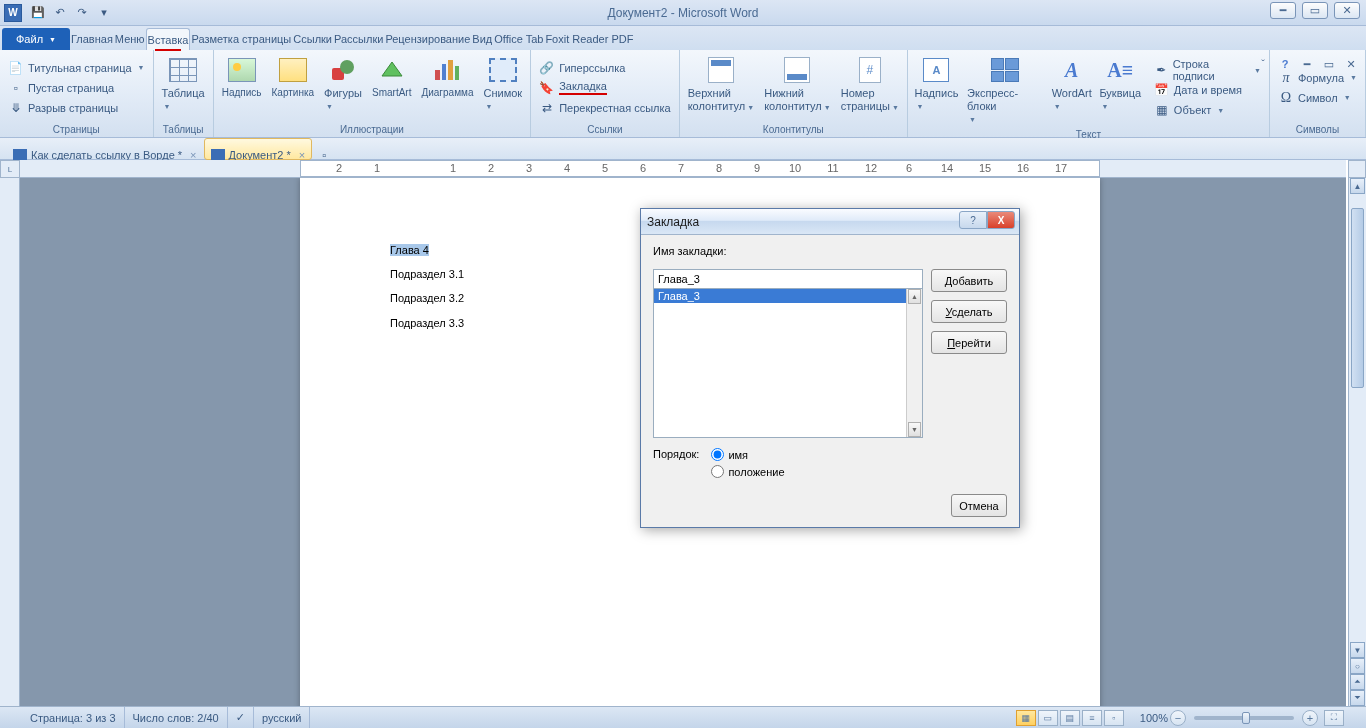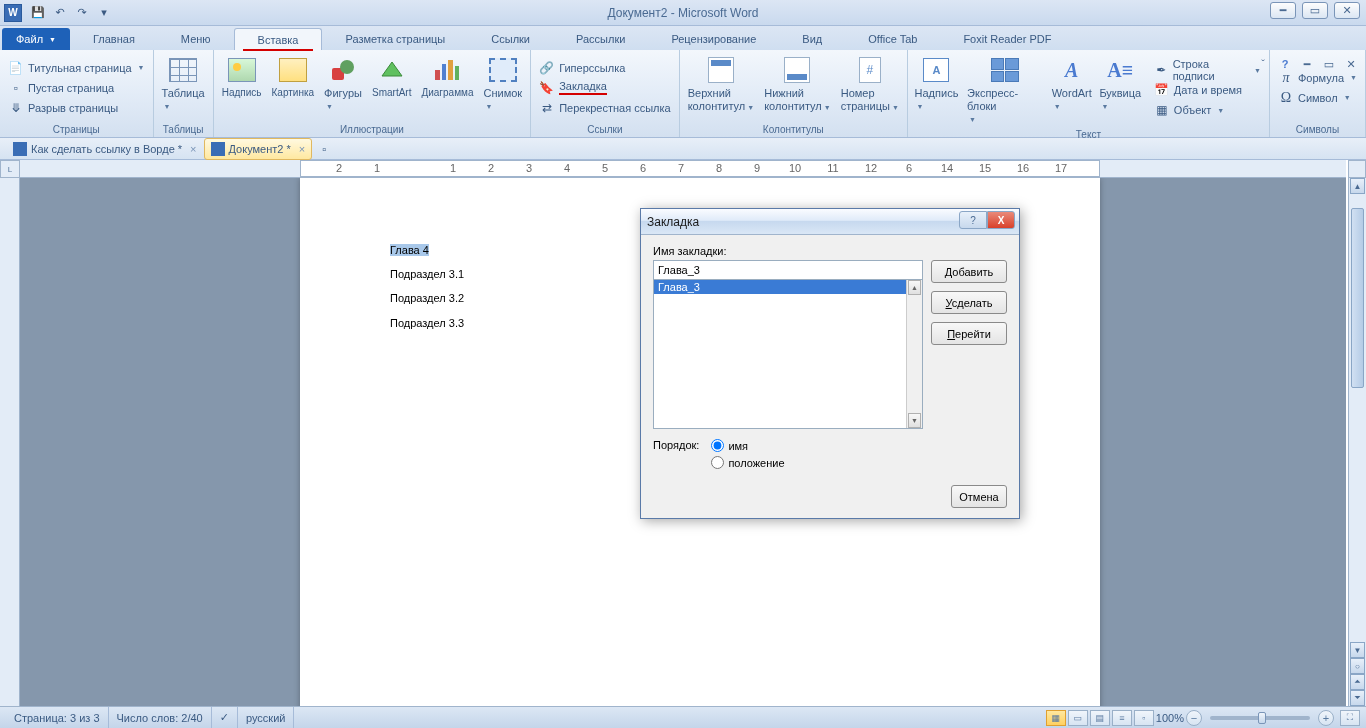--- a/index.html
+++ b/index.html
@@ -10,38 +10,38 @@
 .qat{display:flex;gap:2px;margin-left:2px}
 .qat-btn{width:20px;height:20px;display:flex;align-items:center;justify-content:center;color:#3b5a82}
 .titlebar .title{position:absolute;left:50%;transform:translateX(-50%);color:#4a6a92;font-size:12px}
 .winbtns{position:absolute;right:6px;top:2px;display:flex;gap:6px}
 .winbtn{width:26px;height:17px;border:1px solid #7a95b8;border-radius:3px;background:linear-gradient(#fdfdfd,#dbe6f3);display:flex;align-items:center;justify-content:center;color:#4a6a92;font-size:11px}
 .winbtns-sub{position:absolute;right:6px;top:26px;display:flex;gap:4px;align-items:center;height:24px}
 .winbtns-sub div{width:18px;height:16px;display:flex;align-items:center;justify-content:center;color:#4a6a92}
 
 .ribbon-tabs{height:24px;background:linear-gradient(#dce6f4,#cfdef0);display:flex;align-items:flex-end;padding-left:2px;position:relative}
 .file-tab{background:#1e61b8;color:#fff;padding:4px 14px;height:22px;border-radius:3px 3px 0 0;display:flex;align-items:center;gap:4px}
-.rtab{padding:4px 23px;color:#3a5a82;cursor:default;height:22px;display:flex;align-items:center}
+.rtab{padding:4px 1px;color:#3a5a82;cursor:default;height:22px;display:flex;align-items:center}
 .rtab.active{background:#f2f6fb;border:1px solid #a6bbd8;border-bottom:none;border-radius:3px 3px 0 0;color:#3a5a82}
 .rtab-under{position:absolute;height:2px;background:#d40000;bottom:-1px}
 
 .ribbon{height:88px;background:linear-gradient(#f3f7fc,#e3ecf7,#d3e0f0);border-bottom:1px solid #a6bbd8;display:flex}
 .rgroup{border-right:1px solid #b8cce0;display:flex;flex-direction:column;justify-content:space-between;padding:2px 4px 0}
 .rgroup-body{display:flex;gap:2px;flex:1}
 .rgroup-label{text-align:center;color:#4a6a92;font-size:10px;padding:1px 0 2px}
 .bigbtn{display:flex;flex-direction:column;align-items:center;justify-content:flex-start;padding:2px 4px;min-width:42px;cursor:default}
 .bigbtn .icon{width:32px;height:32px;margin-bottom:1px;display:flex;align-items:center;justify-content:center;font-size:20px}
 .bigbtn .lbl{text-align:left;color:#3a5a82;line-height:12px;font-size:10px}
 .smallbtn{display:flex;align-items:center;gap:4px;padding:2px 4px;color:#3a5a82;cursor:default;height:20px}
 .smallbtn .sicon{width:16px;height:16px;display:flex;align-items:center;justify-content:center;font-size:12px}
 .vstack{display:flex;flex-direction:column;justify-content:center}
 .redline{border-bottom:2px solid #d40000;padding-bottom:1px}
 
 .doctabs{height:22px;background:linear-gradient(#e8eff8,#d6e3f2);border-bottom:1px solid #a6bbd8;display:flex;align-items:center;padding-left:6px;gap:0}
-.doctab{display:flex;align-items:center;gap:4px;padding:10px 6px;border:1px solid transparent;color:#3a5a82;height:20px}
+.doctab{display:flex;gap:4px;padding:10px 6px;border:1px solid transparent;color:#3a5a82;height:20px}
 .doctab.active{background:linear-gradient(#fff9e0,#ffe8a0);border:1px solid #e0b860;border-radius:3px}
 .doctab .dicon{width:14px;height:14px;background:#3a6db5;display:inline-block}
 .doctab .close{color:#7a95b8;margin-left:4px}
 .doctab.new{width:24px;justify-content:center}
 
 .ruler-corner{position:absolute;left:0;top:160px;width:20px;height:18px;background:#e3ecf7;border:1px solid #a0b4cc;display:flex;align-items:center;justify-content:center;font-size:8px;color:#5a7aa0}
 .hruler{position:absolute;left:20px;right:20px;top:160px;height:18px;background:#e3ecf7;border-bottom:1px solid #a0b4cc}
 .hruler-inner{position:absolute;left:280px;width:800px;height:100%;background:#fff;border:1px solid #a0b4cc}
 .ticks{position:absolute;left:300px;top:2px;display:flex;color:#666;font-size:8px}
 .ticks span{width:38px;text-align:center}
@@ -57,39 +57,39 @@
 .sel{background:#a8c8ea}
 
 .dialog{position:absolute;left:640px;top:208px;width:380px;background:#f0f0f0;border:1px solid #5a7aa8;box-shadow:2px 2px 12px rgba(0,0,0,.35)}
 .dialog-title{height:26px;background:linear-gradient(#fafcff 0%,#e0ebf9 45%,#c7d9ef 50%,#dae7f6 100%);display:flex;align-items:center;padding:0 6px;border-bottom:1px solid #a0b4cc;position:relative}
 .dialog-title span{color:#1a1a1a;font-size:12px}
 .dialog-btns{position:absolute;right:4px;top:2px;display:flex;gap:0}
 .dlgbtn{width:28px;height:18px;display:flex;align-items:center;justify-content:center;border:1px solid #8aa6c6;font-size:10px}
 .dlgbtn.help{background:linear-gradient(#e8f0fa,#c7d8ec);color:#4a6a92;border-radius:3px 0 0 3px}
 .dlgbtn.close{background:linear-gradient(#e98a7a,#d9402a);color:#fff;border-radius:0 3px 3px 0;font-weight:bold}
 .dialog-body{padding:10px 12px}
-.dlg-label{color:#000;margin-bottom:3px}
+.dlg-label{color:#000;margin-bottom:12px}
 .dlg-row{display:flex;gap:8px;align-items:flex-start}
 .dlg-left{flex:1}
 .dlg-input{width:100%;height:20px;border:1px solid #9aadbf;padding:1px 4px;background:#fff;font-size:11px}
 .dlg-list{width:100%;height:150px;border:1px solid #9aadbf;background:#fff;margin-top:-1px;position:relative}
 .dlg-list-item{background:#3a7bd5;color:#fff;padding:1px 4px;font-size:11px}
 .dlg-list-scroll{position:absolute;right:0;top:0;bottom:0;width:16px;background:#f0f0f0;border-left:1px solid #ccc}
 .dlg-list-scroll .sb{position:absolute;left:1px;width:13px;height:15px;background:linear-gradient(#f8f8f8,#e0e0e0);border:1px solid #b0b0b0;display:flex;align-items:center;justify-content:center;font-size:7px;color:#666}
 .dlg-buttons{display:flex;flex-direction:column;gap:8px;width:76px}
 .wbtn{height:23px;background:linear-gradient(#f8f8f8,#e4e4e4);border:1px solid #8a8a8a;border-radius:3px;display:flex;align-items:center;justify-content:center;color:#000;font-size:11px;cursor:default}
 .wbtn .u{text-decoration:underline}
 .dlg-sort{display:flex;gap:12px;margin-top:10px;align-items:flex-start}
 .dlg-sort-opts{display:flex;flex-direction:column;gap:4px}
 .radio{display:flex;align-items:center;gap:4px}
 .radio input{margin:0}
 .check{display:flex;align-items:center;gap:4px;margin-top:10px}
 .dlg-footer{display:flex;justify-content:flex-end;margin-top:16px}
 
-.statusbar{position:absolute;left:0;right:0;bottom:0;height:22px;background:linear-gradient(#dce7f4,#c4d5ea);border-top:1px solid #a0b4cc;display:flex;align-items:center;padding:0 6px;color:#3a5a82;font-size:11px}
+.statusbar{position:absolute;left:0;right:0;bottom:0;height:22px;background:linear-gradient(#dce7f4,#c4d5ea);border-top:1px solid #a0b4cc;display:flex;align-items:center;padding:0 22px;color:#3a5a82;font-size:11px}
 .statusbar .sitem{padding:0 8px;border-right:1px solid #a6bbd8;height:100%;display:flex;align-items:center;gap:4px}
 .statusbar .right{margin-left:auto;display:flex;align-items:center;gap:2px}
 .viewbtn{width:20px;height:16px;border:1px solid #9ab0c8;background:linear-gradient(#f0f5fb,#d7e4f2);display:flex;align-items:center;justify-content:center;font-size:9px;color:#5a7aa0}
 .viewbtn.active{background:linear-gradient(#ffe8a0,#ffd060);border-color:#e0a030}
 .zoom-slider{width:100px;height:4px;background:#a0b4cc;position:relative;margin:0 6px;border-radius:2px}
 .zoom-thumb{position:absolute;left:48px;top:-4px;width:8px;height:12px;background:linear-gradient(#f0f5fb,#c7d8ec);border:1px solid #7a95b8;border-radius:2px}
 .zoombtn{width:16px;height:16px;border:1px solid #9ab0c8;border-radius:8px;background:linear-gradient(#f0f5fb,#d7e4f2);display:flex;align-items:center;justify-content:center;font-size:11px;color:#5a7aa0}
 
 .ico-table{width:28px;height:24px;background:linear-gradient(#fff,#e0e8f4);border:1px solid #7a95b8;background-image:linear-gradient(#7a95b8 1px,transparent 1px),linear-gradient(90deg,#7a95b8 1px,transparent 1px);background-size:9px 8px}
 .ico-pic{width:28px;height:24px;background:linear-gradient(#d8f8d8,#afd8af);border:1px solid #7a95b8;position:relative}
@@ -480,21 +480,21 @@
   <div class="sitem">
       <span>✓</span>
     </div>
   <div class="sitem">русский</div>
   <div class="right">
     <div class="viewbtn active">▦</div>
     <div class="viewbtn">▭</div>
     <div class="viewbtn">▤</div>
     <div class="viewbtn">≡</div>
     <div class="viewbtn">▫</div>
-    <span style="margin-left:0">100%</span>
+    <span style="margin-left:14px">100%</span>
     <div class="zoombtn">−</div>
     <div class="zoom-slider">
         <div class="zoom-thumb"></div>
       </div>
     <div class="zoombtn">+</div>
     <div class="viewbtn" style="margin-left:4px">⛶</div>
   </div>
 </div>
 
 </body></html>

